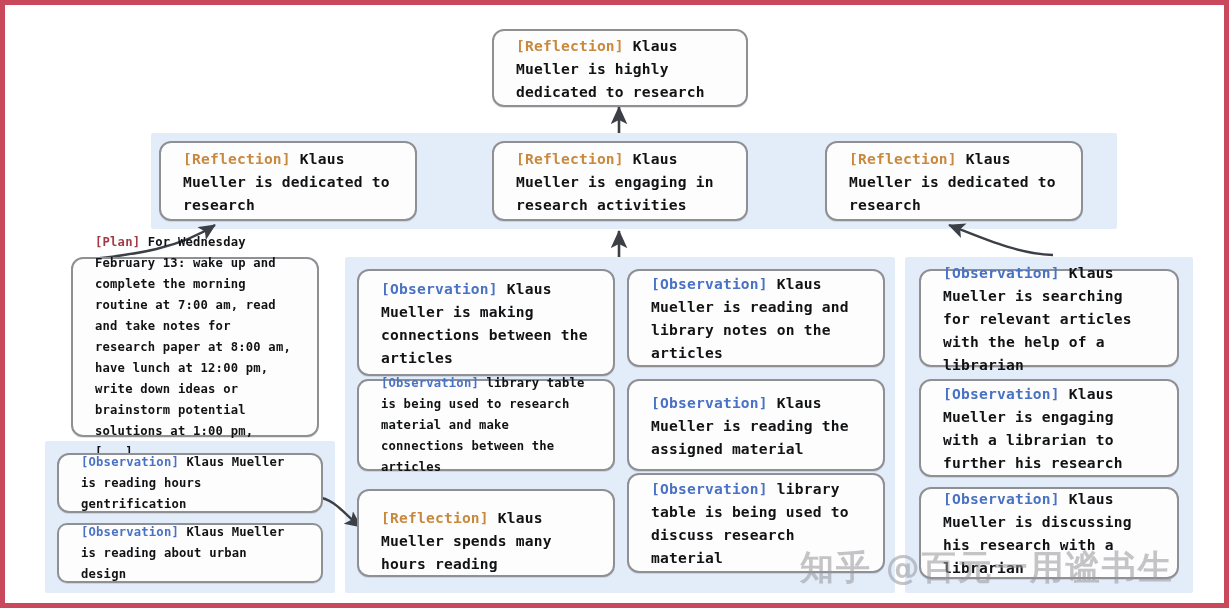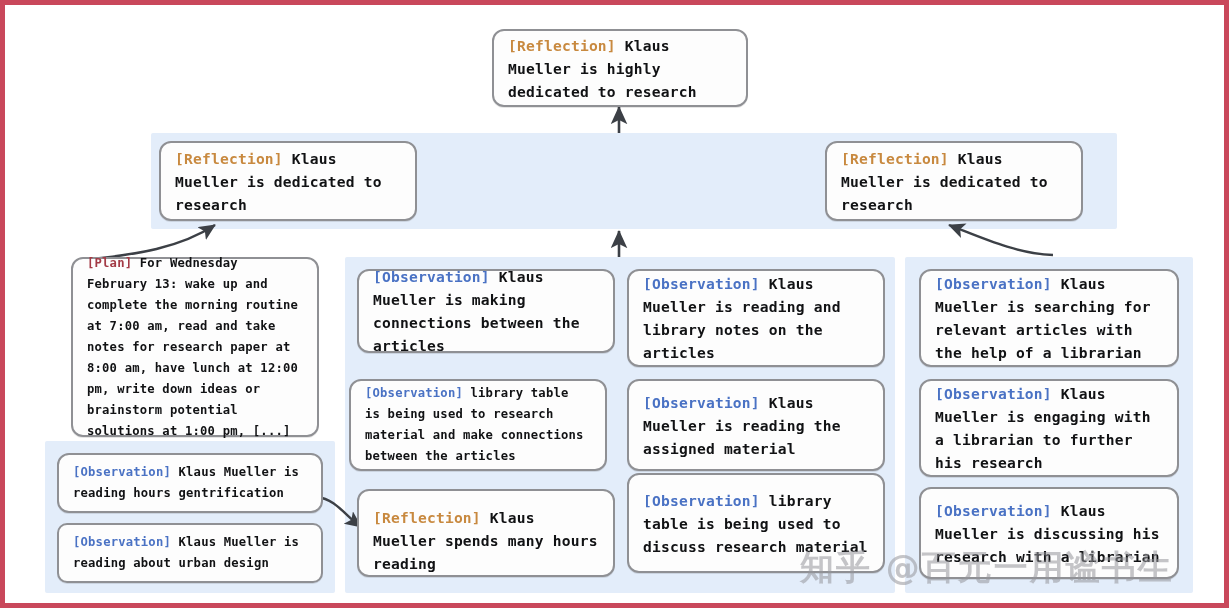--- a/index.html
+++ b/index.html
@@ -31,21 +31,21 @@
     border-radius:12px;
     color:#111214;
     font-weight:bold;
     letter-spacing:0.2px;
     display:flex;
     align-items:center;
     box-shadow:0 1px 0 rgba(0,0,0,.10);
   }
   .node .txt{
     display:block;
-    padding:0 14px;
+    padding:0 22px;
     white-space:pre-wrap;
     word-break:normal;
   }
   .big .txt{font-size:14.6px;line-height:23px;}
   .small .txt{font-size:12.2px;line-height:21px;}
   .tag-reflection{color:#c8893f;font-weight:bold;}
   .tag-plan{color:#a33b46;font-weight:bold;}
   .tag-observation{color:#4a72c4;font-weight:bold;}
   svg.arrows{
     position:absolute;left:0;top:0;
@@ -94,42 +94,45 @@
   </svg>
 
   <div class="node big" style="left:487px;top:24px;width:256px;height:78px;">
     <span class="txt"><span class="tag-reflection">[Reflection]</span><span> Klaus Mueller is highly dedicated to research</span></span>
   </div>
 
   <div class="node big" style="left:154px;top:136px;width:258px;height:80px;">
     <span class="txt"><span class="tag-reflection">[Reflection]</span><span> Klaus Mueller is dedicated to research</span></span>
   </div>
 
+  <div class="node big" style="left:487px;top:136px;width:256px;height:80px;">
+    <span class="txt"><span class="tag-reflection">[Reflection]</span><span> Klaus Mueller is engaging in research activities</span></span>
+  </div>
 
   <div class="node big" style="left:820px;top:136px;width:258px;height:80px;">
     <span class="txt"><span class="tag-reflection">[Reflection]</span><span> Klaus Mueller is dedicated to research</span></span>
   </div>
 
   <div class="node small" style="left:66px;top:252px;width:248px;height:180px;">
     <span class="txt"><span class="tag-plan">[Plan]</span><span> For Wednesday February 13: wake up and complete the morning routine at 7:00 am, read and take notes for research paper at 8:00 am, have lunch at 12:00 pm, write down ideas or brainstorm potential solutions at 1:00 pm, [...]</span></span>
   </div>
 
   <div class="node small" style="left:52px;top:448px;width:266px;height:60px;">
     <span class="txt"><span class="tag-observation">[Observation]</span><span> Klaus Mueller is reading hours gentrification</span></span>
   </div>
 
   <div class="node small" style="left:52px;top:518px;width:266px;height:60px;border-radius:10px;">
     <span class="txt"><span class="tag-observation">[Observation]</span><span> Klaus Mueller is reading about urban design</span></span>
   </div>
 
-  <div class="node big" style="left:352px;top:264px;width:258px;height:84px;">
+  <div class="node big" style="left:352px;top:264px;width:258px;height:107px;">
     <span class="txt"><span class="tag-observation">[Observation]</span><span> Klaus Mueller is making connections between the articles</span></span>
   </div>
 
-  <div class="node small" style="left:344px;top:374px;width:258px;height:92px;">
+  <div class="node small" style="left:352px;top:374px;width:258px;height:92px;border-radius:11px;">
     <span class="txt"><span class="tag-observation">[Observation]</span><span> library table is being used to research material and make connections between the articles</span></span>
   </div>
 
   <div class="node big" style="left:352px;top:484px;width:258px;height:88px;align-items:flex-end;">
     <span class="txt"><span class="tag-reflection">[Reflection]</span><span> Klaus Mueller spends many hours reading</span></span>
   </div>
 
   <div class="node big" style="left:622px;top:264px;width:258px;height:98px;">
     <span class="txt"><span class="tag-observation">[Observation]</span><span> Klaus Mueller is reading and library notes on the articles</span></span>
   </div>

